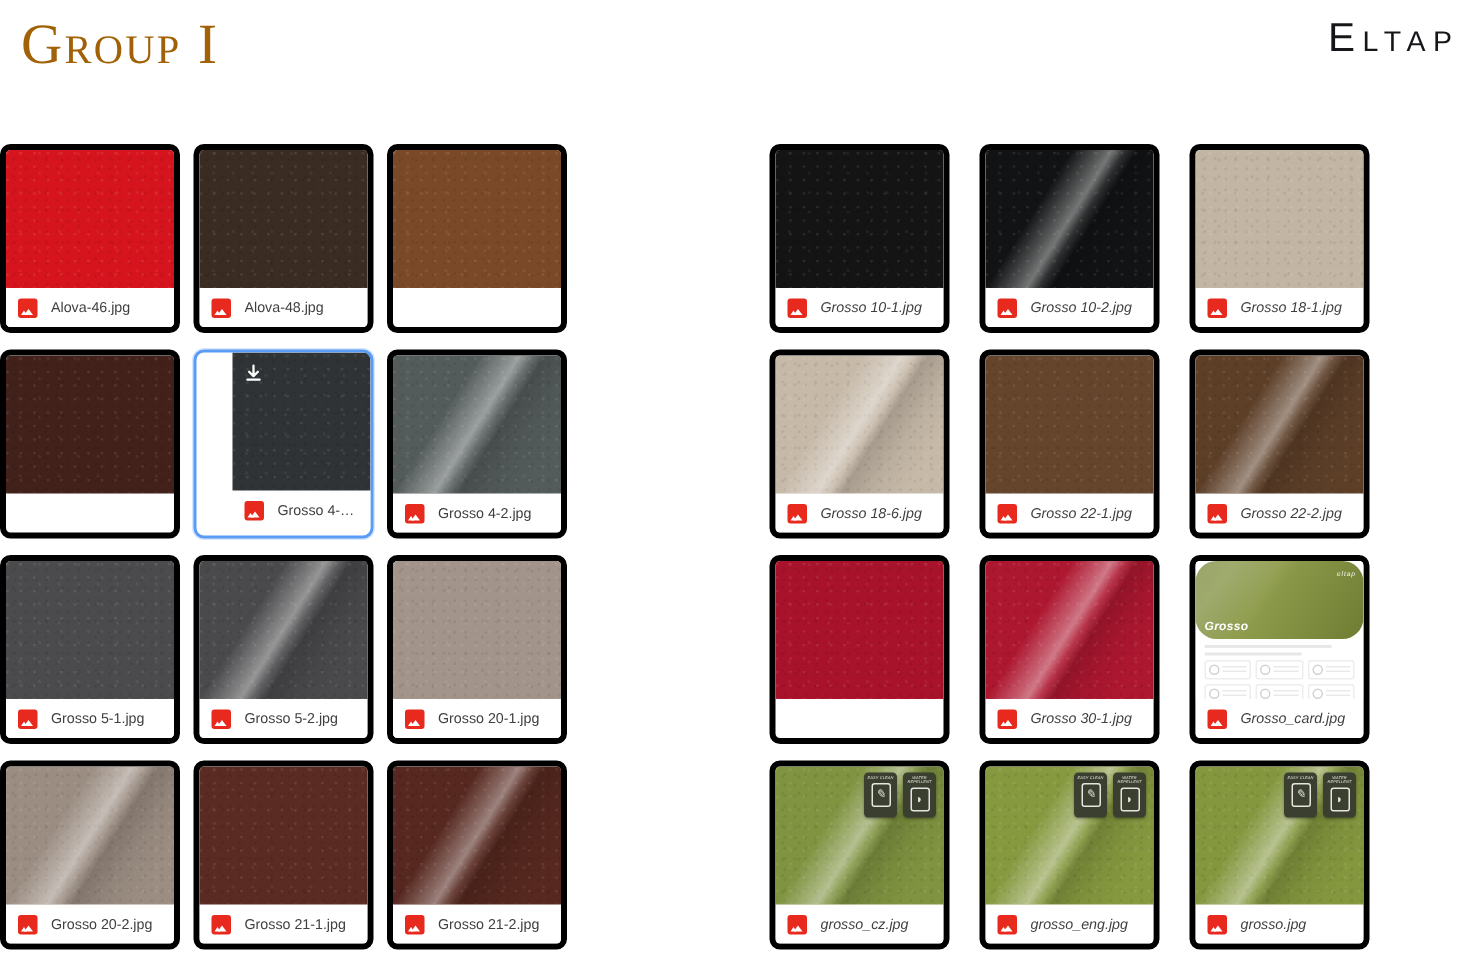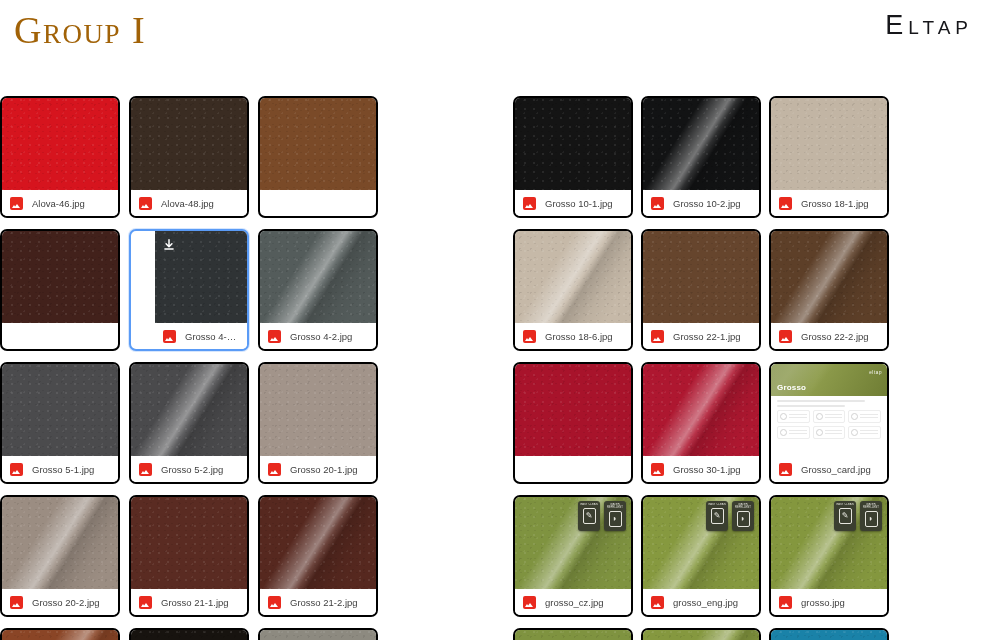--- a/index.html
+++ b/index.html
@@ -50,26 +50,26 @@
     flex-wrap: wrap;
   }
   .group-left  { left: 0px;   width: 510px; }
   .group-right { left: 513px; width: 476px; padding-top: 0px; }
 
   .tile {
     position: relative;
     width: 120px;
     margin: 0 9px 11px 0;
     background: #ffffff;
-    border: 2px solid #000000;
+    border: 4px solid #000000;
     border-radius: 7px;
     overflow: hidden;
     flex: 0 0 auto;
   }
-  .group-right .tile { margin-right: 8px; }
+  .group-right .tile { margin-right: 20px; font-style: italic; }
 
   .tile.selected {
     border: 2px solid #5a9bf6;
     box-shadow: 0 0 0 1px rgba(90,155,246,.25);
     padding-left: 24px;
   }
 
   .thumb {
     position: relative;
     width: 100%;
@@ -140,23 +140,24 @@
     display: flex; align-items: center; justify-content: center;
     color: #e6e6de;
     font-size: 8px;
     line-height: 1;
   }
 
   
   .card-prev { position: absolute; inset: 0; background: #ffffff; }
   .card-prev .chead {
     position: relative;
-    height: 32px;
+    height: 52px;
     background: linear-gradient(118deg, #7d8c3f 0%, #8e9c4c 40%, #6f7d34 100%);
     overflow: hidden;
+    border-radius: 14px;
   }
   .card-prev .chead:after {
     content: "";
     position: absolute; inset: 0;
     background: linear-gradient(128deg, rgba(255,255,255,.22) 18%, rgba(255,255,255,0) 46%);
   }
   .card-prev .ctitle {
     position: absolute; left: 6px; bottom: 4px;
     color: #fff; font-size: 8px; font-weight: bold;
     letter-spacing: .2px; z-index: 2;

